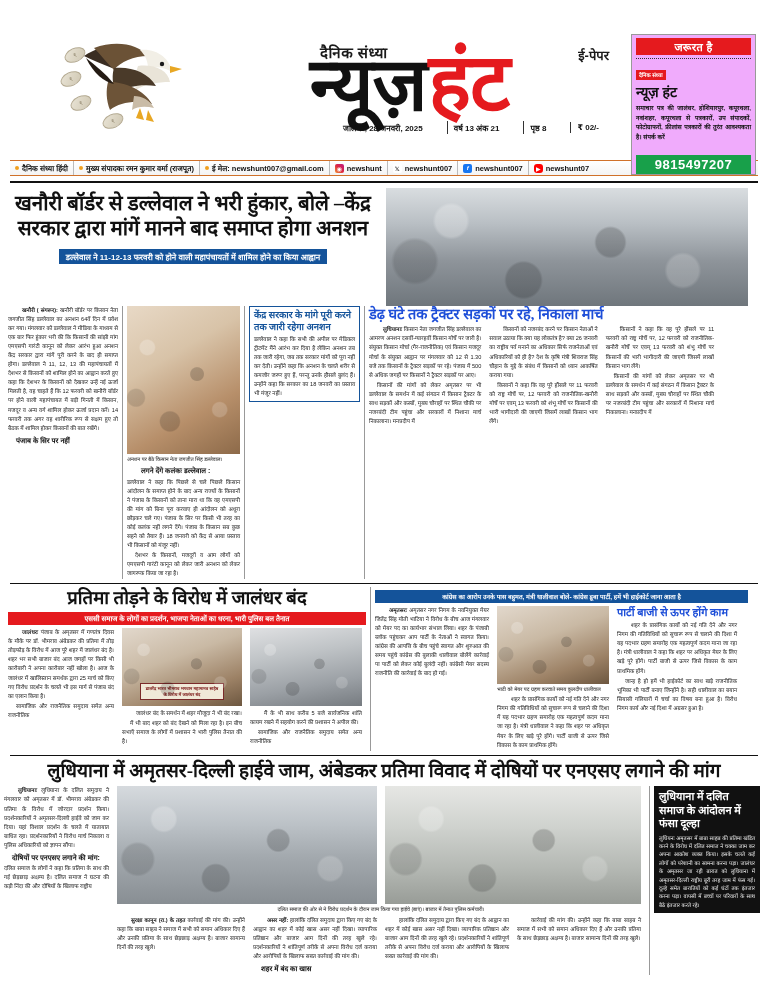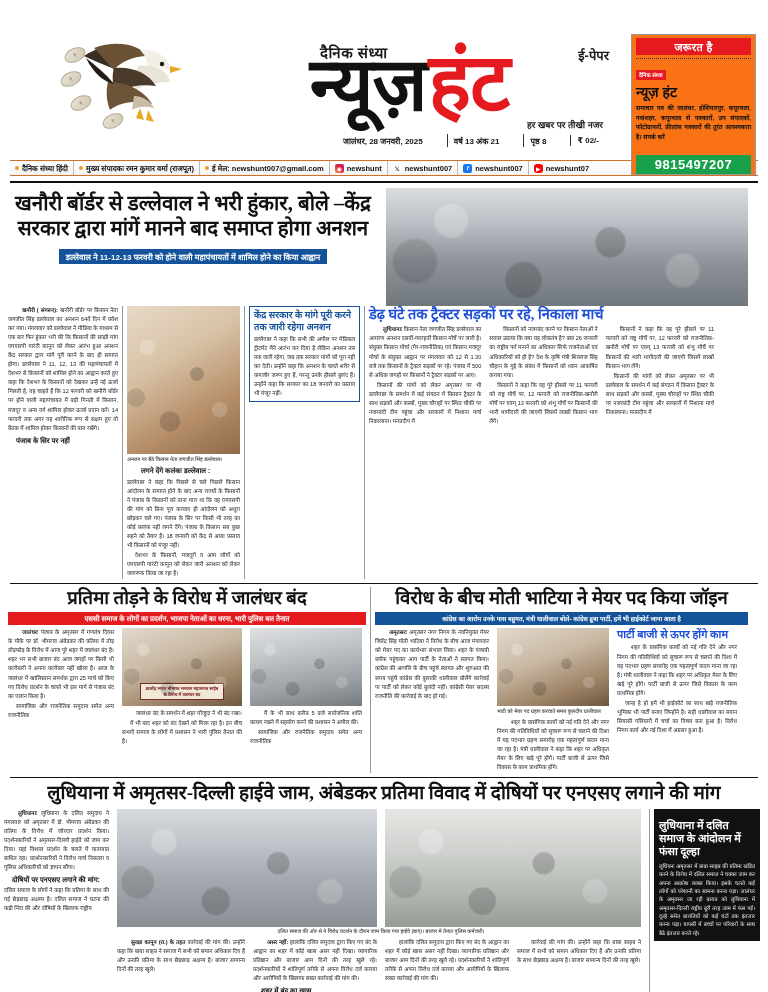--- a/index.html
+++ b/index.html
@@ -32,21 +32,21 @@
                 font-family: "Liberation Serif", "DejaVu Serif", serif; }
   .logo-red { font-size: 80px; line-height: .88; font-weight: bold; color:#e51a1e; letter-spacing: -1px;
               font-family: "Liberation Serif", "DejaVu Serif", serif; }
   .tagline { text-align: right; font-size: 9px; font-weight: bold; color:#1a1a1a; margin: 0 22px 0 0; }
   .dateline { display: flex; justify-content: flex-end; align-items: center; gap: 18px; margin: 3px 20px 0 0; }
   .dateline .cell { border-left: 1px solid #333; padding: 1px 6px; font-size: 8px; font-weight: bold; color:#111; }
   .dateline .cell:first-child { border-left: none; }
   .dateline .price { color:#111; }
 
   
-  .need-box { width: 125px; flex: none; border: 1px solid #999; background:#f97316; margin-left: 6px; padding: 3px 4px 0 4px; }
+  .need-box { width: 125px; flex: none; border: 1px solid #999; background:#f0abfc; margin-left: 6px; padding: 3px 4px 0 4px; }
   .need-title { background:#e51a1e; color:#fff; font-size: 11px; font-weight: bold; text-align:center; padding: 1px 0; letter-spacing:.3px;}
   .need-rule { border-top: 1px dotted #333; margin: 3px 0 4px 0; }
   .need-chip { background:#e51a1e; color:#fff; font-size: 5.5px; font-weight:bold; display:inline-block; padding: 1px 3px; }
   .need-brand { font-size: 14px; font-weight:bold; color:#111; margin: 1px 0 2px 0; }
   .need-body { font-size: 6.2px; line-height: 1.55; color:#111; font-weight: bold; text-align: justify; }
   .need-phone { background:#18a04a; color:#fff; font-size: 13px; font-weight:bold; text-align:center; padding: 2px 0; margin-top: 14px; letter-spacing: .5px;}
 
   
   .info-strip { margin: 6px 10px 0 10px; border-top: 1px solid #d0712a; border-bottom: 1px solid #d0712a;
                 display:flex; align-items:center; height: 16px; font-size: 7.5px; font-weight: bold; color:#111;
@@ -105,21 +105,21 @@
       radial-gradient(circle at 8% 62%, rgba(0,0,0,.12) 0 6%, transparent 7%);
   }
   .banner-overlay { position:absolute; left:50%; transform:translateX(-50%); background:#f0e9d8; border:1px solid #7a2a2a;
                     padding: 2px 4px; font-size: 4.4px; font-weight:bold; color:#7a1414; text-align:center; line-height:1.25; }
 
   
   .box-blue { border: 1px solid #14539a; padding: 3px 4px; }
   .box-blue .bh { font-size: 9.5px; font-weight:bold; color:#14539a; line-height:1.22; margin-bottom: 2px;
                   font-family:"Liberation Serif","DejaVu Serif",serif; }
   .box-black { background:#111; color:#fff; padding: 4px 5px; }
-  .box-black .bh { font-size: 11px; font-weight:bold; line-height:1.22; font-family:"Liberation Serif","DejaVu Serif",serif;margin-top:6px; }
+  .box-black .bh { font-size: 11px; font-weight:bold; line-height:1.22; font-family:"Liberation Serif","DejaVu Serif",serif; }
   .box-black .bt { font-size: 5.4px; line-height:1.55; text-align: justify; margin-top: 3px; color:#f2f2f2; }
 
   .right-head { font-size: 11px; font-weight:bold; color:#1d4ed8; font-family:"Liberation Serif","DejaVu Serif",serif; line-height:1.2; }
 
   .bar-red { background:#e51a1e; color:#fff; font-size:7px; font-weight:bold; padding: 2px 5px; text-align:center; }
   .bar-blue { background:#14539a; color:#fff; font-size:6.4px; font-weight:bold; padding: 2px 5px; text-align:center; }
 </style>
 </head>
 <body>
 
@@ -148,21 +148,20 @@
       </svg>
     </div>
 
     <div class="title-block">
       <div class="sub-top">दैनिक संध्या</div>
       <div class="epaper-tag">ई-पेपर</div>
       <div class="logo-row">
         <span class="logo-black">न्यूज़</span>
         <span class="logo-red">हंट</span>
       </div>
-      <div class="tagline">हर खबर पर तीखी नजर</div>
       <div class="dateline">
         <span class="cell">जालंधर, 28 जनवरी, 2025</span>
         <span class="cell">वर्ष 13 अंक 21</span>
         <span class="cell">पृष्ठ 8</span>
         <span class="cell price">₹ 02/-</span>
       </div>
     </div>
 
     <div class="need-box">
       <div class="need-title">जरूरत है</div>
@@ -305,21 +304,20 @@
             <div class="photo ph-protest noise" style="height:78px;"></div>
             <div class="body-text" style="margin-top:3px;">
               <p class="first">मैं के भी साथ करीब 5 बजे सार्वजनिक शांति कायम रखने में सहयोग करने की प्रशासन ने अपील की।</p>
               <p>सामाजिक और राजनैतिक समुदाय समेत अन्य राजनीतिक</p>
             </div>
           </div>
         </div>
       </div>
 
       <div class="col vline" style="width:382px;">
-        <div class="sec-head sec-head-lg">विरोध के बीच मोती भाटिया ने मेयर पद किया जॉइन</div>
         <div class="bar-blue" style="margin-top:3px;">कांग्रेस का आरोप उनके पास बहुमत, मंत्री धालीवाल बोले- कांग्रेस डूबा पार्टी, हमें भी हाईकोर्ट जाना आता है</div>
         <div class="cols" style="margin-top:3px;">
           <div class="col" style="width:118px;padding-left:0;">
             <div class="body-text">
               <p class="first"><span class="loc">अमृतसरः</span>
               <span>अमृतसर नगर निगम के नवनियुक्त मेयर जितेंद्र सिंह मोती भाटिया ने विरोध के बीच आज मंगलवार को मेयर पद का कार्यभार संभाल लिया। शहर के पंजाबी ब्लॉक पहुंचकर आप पार्टी के नेताओं ने स्वागत किया। कांग्रेस की आपत्ति के बीच पहुंचे स्वागत और शुरुआत की समय पहुंचे कांग्रेस की बुलाकी थालीवाल बोलेंगे कार्रवाई पा पार्टी को लेकर कोई बुलंदी नहीं। कांग्रेसी मेयर सदस्य राजनीति की कार्रवाई के बाद हो गई।</span></p>
             </div>
           </div>
           <div class="col" style="width:120px;">
             <div class="photo ph-people noise" style="height:78px;"></div>

